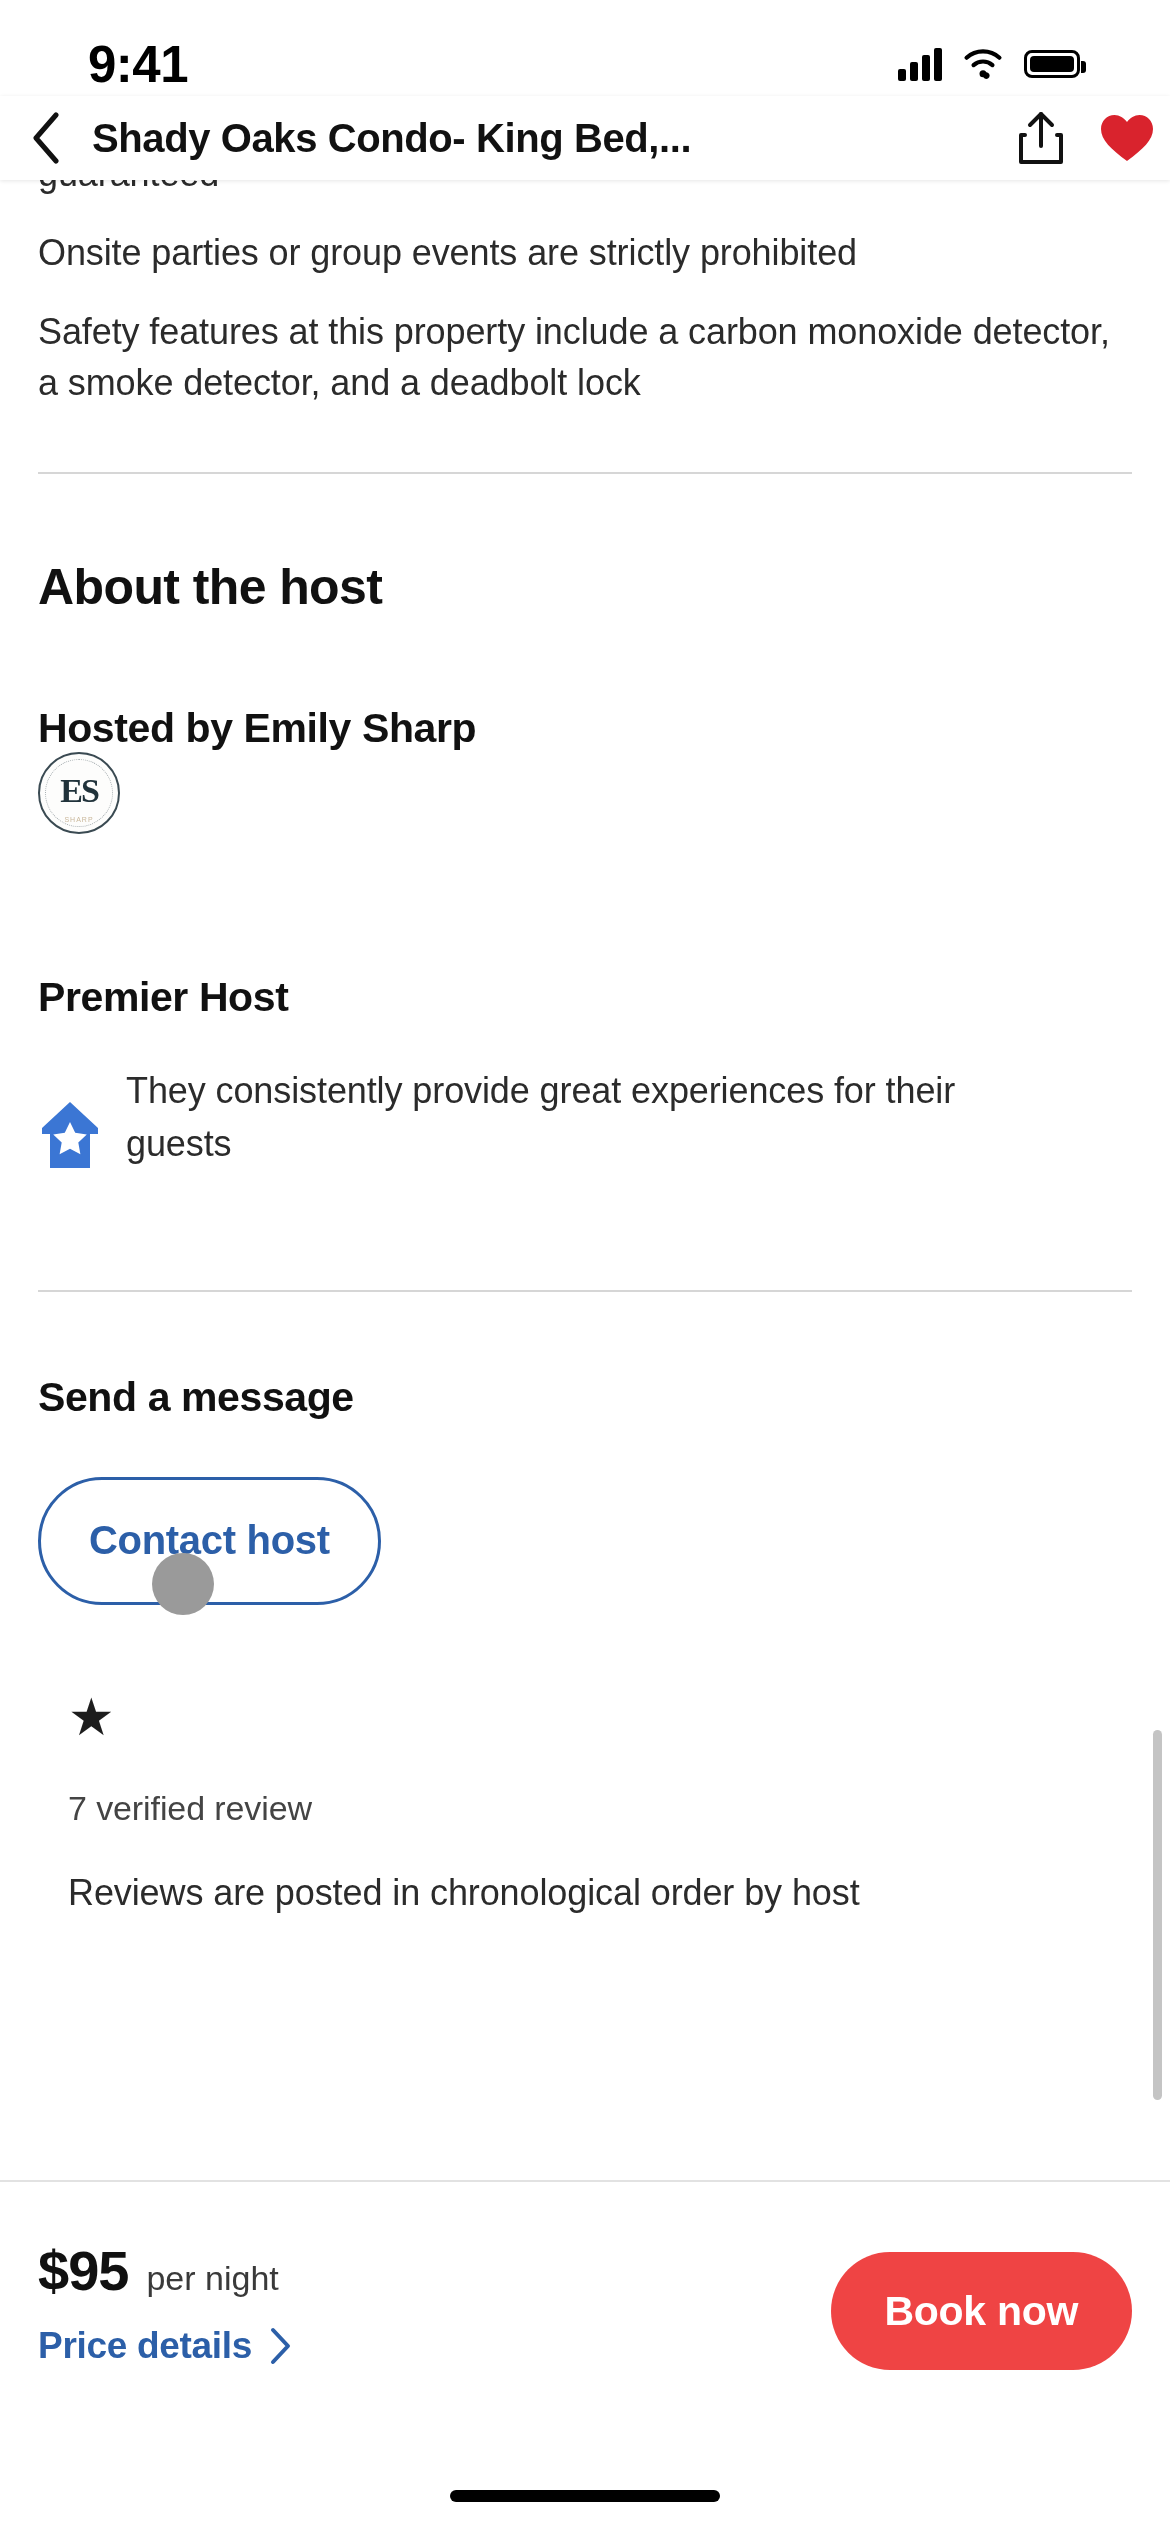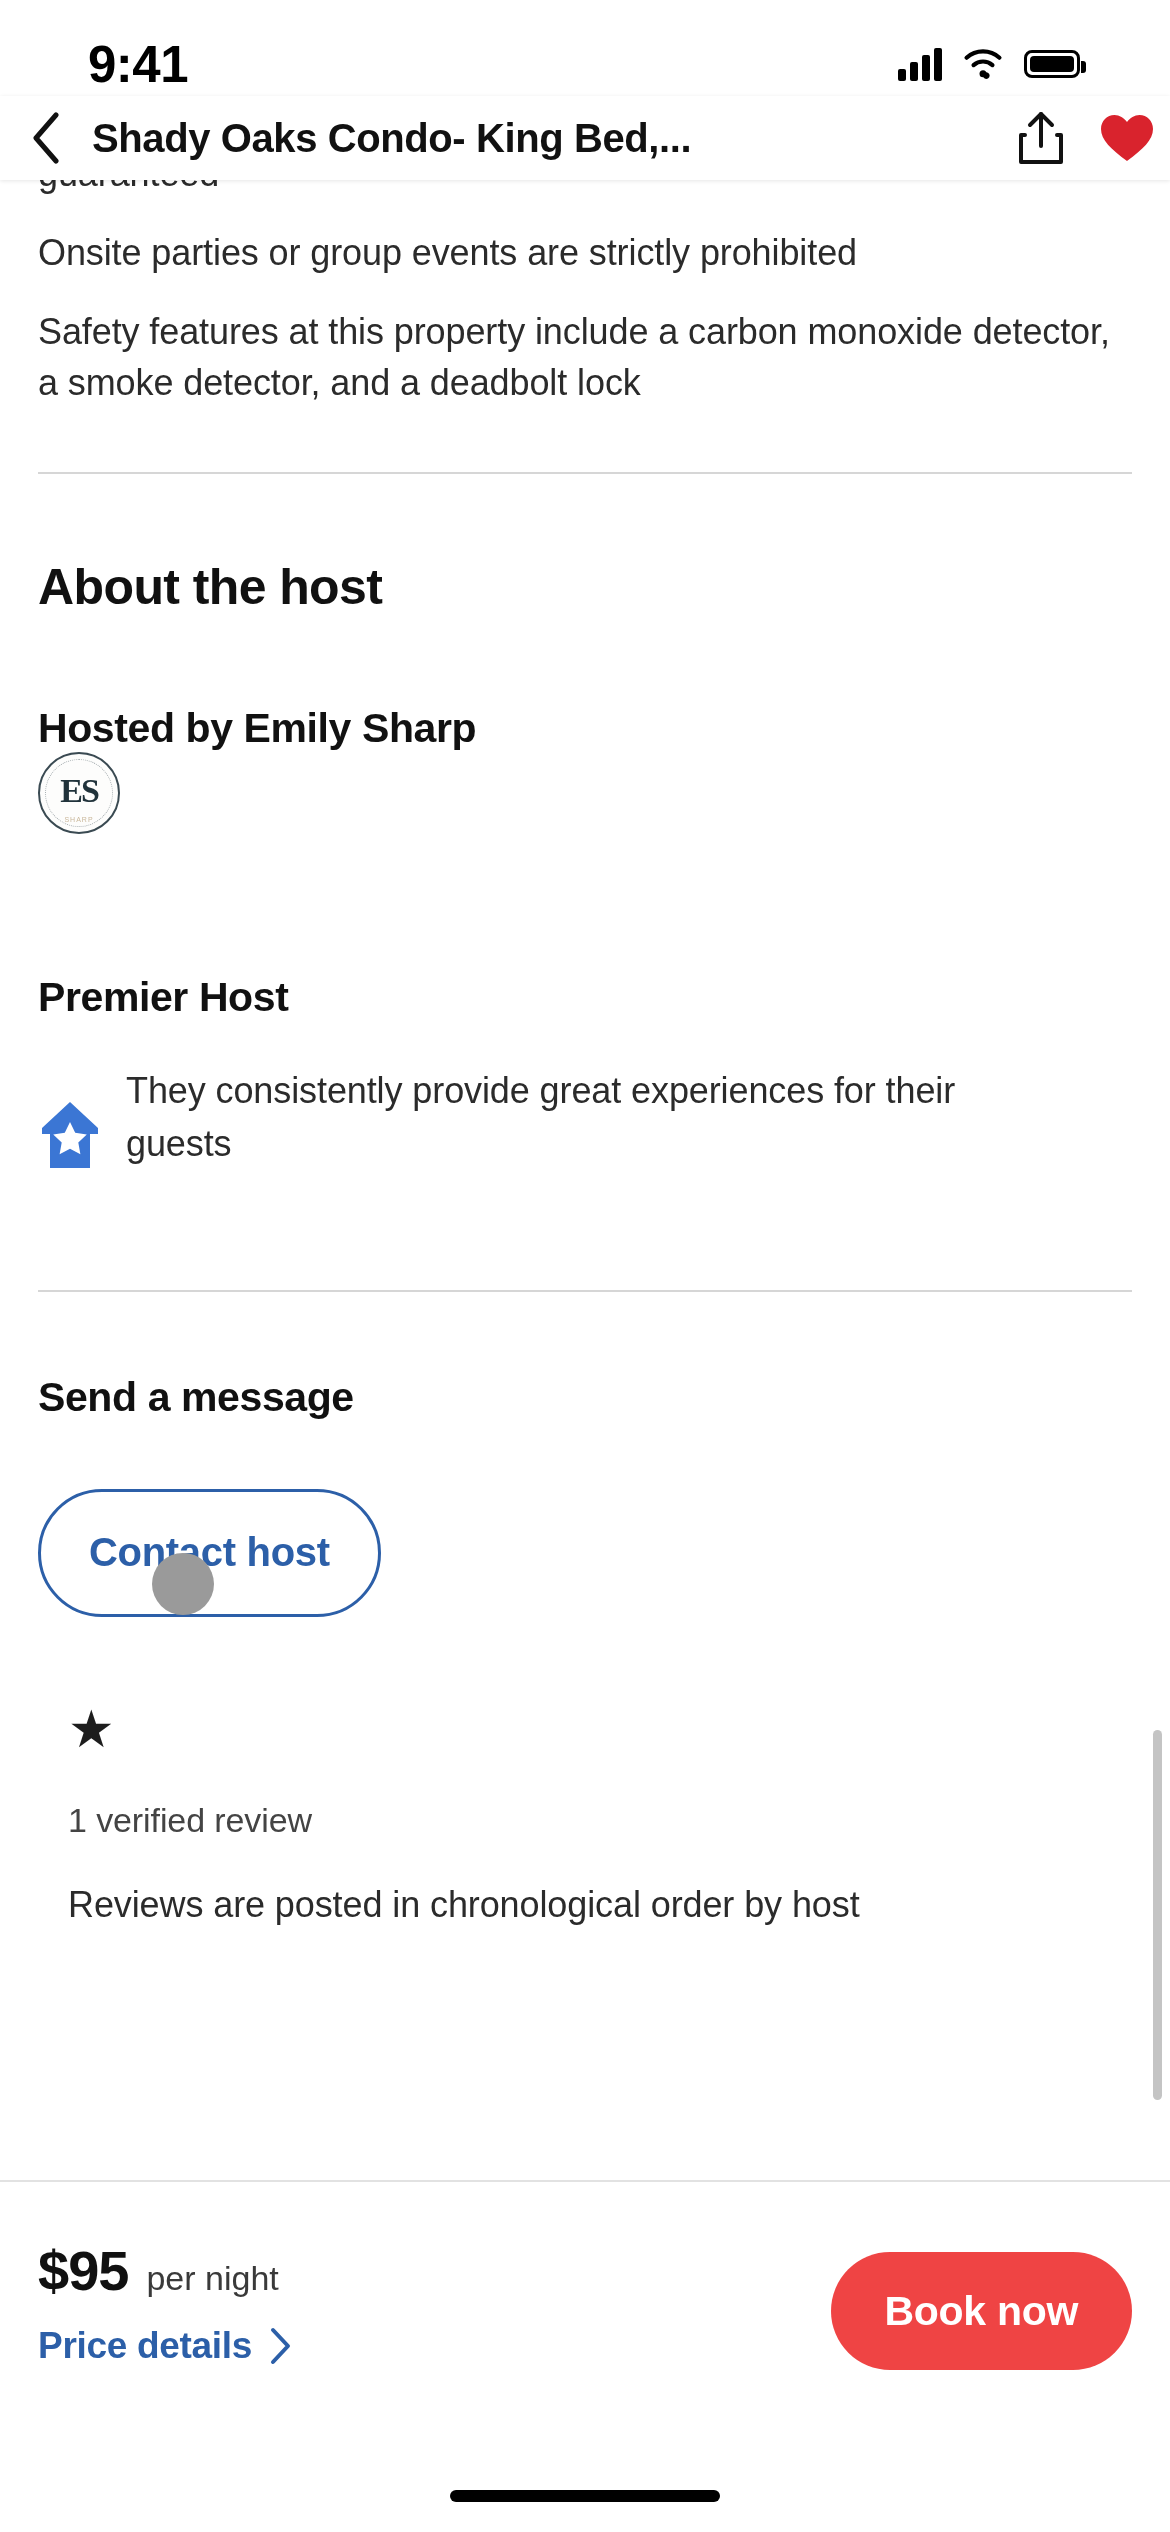--- a/index.html
+++ b/index.html
@@ -85,21 +85,21 @@
   }
 
   
   .premier-row{ display:flex; align-items:flex-end; gap:24px; margin-top:44px; }
   .premier-text{ font-size:36px; line-height:1.45; color:#2b2b2b; max-width:830px; letter-spacing:-0.1px; }
 
   
   .contact-btn{
     display:inline-flex; align-items:center; justify-content:center;
     border:3px solid #2c5fa8; border-radius:999px;
-    padding:0 48px; height:128px; background:#fff; position:relative;margin-top:12px;
+    padding:0 48px; height:128px; background:#fff; position:relative;
   }
   .contact-btn span{ font-size:40px; font-weight:700; color:#2c5fa8; letter-spacing:-0.3px; }
   .tap-dot{
     position:absolute; width:62px; height:62px; border-radius:50%;
     background:#9a9a9a; left:152px; top:76px; z-index:30; pointer-events:none;
   }
 
   .review-star{ font-size:52px; color:#1d1d1d; line-height:1; }
   .review-label{ font-size:34px; color:#444; letter-spacing:-0.1px; }
 
@@ -223,21 +223,21 @@
 
     <div class="pad" style="margin-top:56px;position:relative;">
       <div class="contact-btn">
         <span>Contact host</span>
       </div>
       <div class="tap-dot"></div>
     </div>
 
     <div class="pad" style="margin-top:86px;padding-left:68px;">
       <div class="review-star">★</div>
-      <div class="review-label" style="margin-top:46px;">1 verified review</div>
+      <div class="review-label" style="margin-top:46px;">7 verified review</div>
       <div class="cut-text" style="margin-top:44px;">Reviews are posted in chronological order by host</div>
     </div>
 
   </div>
 </div>
 
 <div class="scrollbar"></div>
 
 <div class="bottom-bar">
   <div class="price-col">

